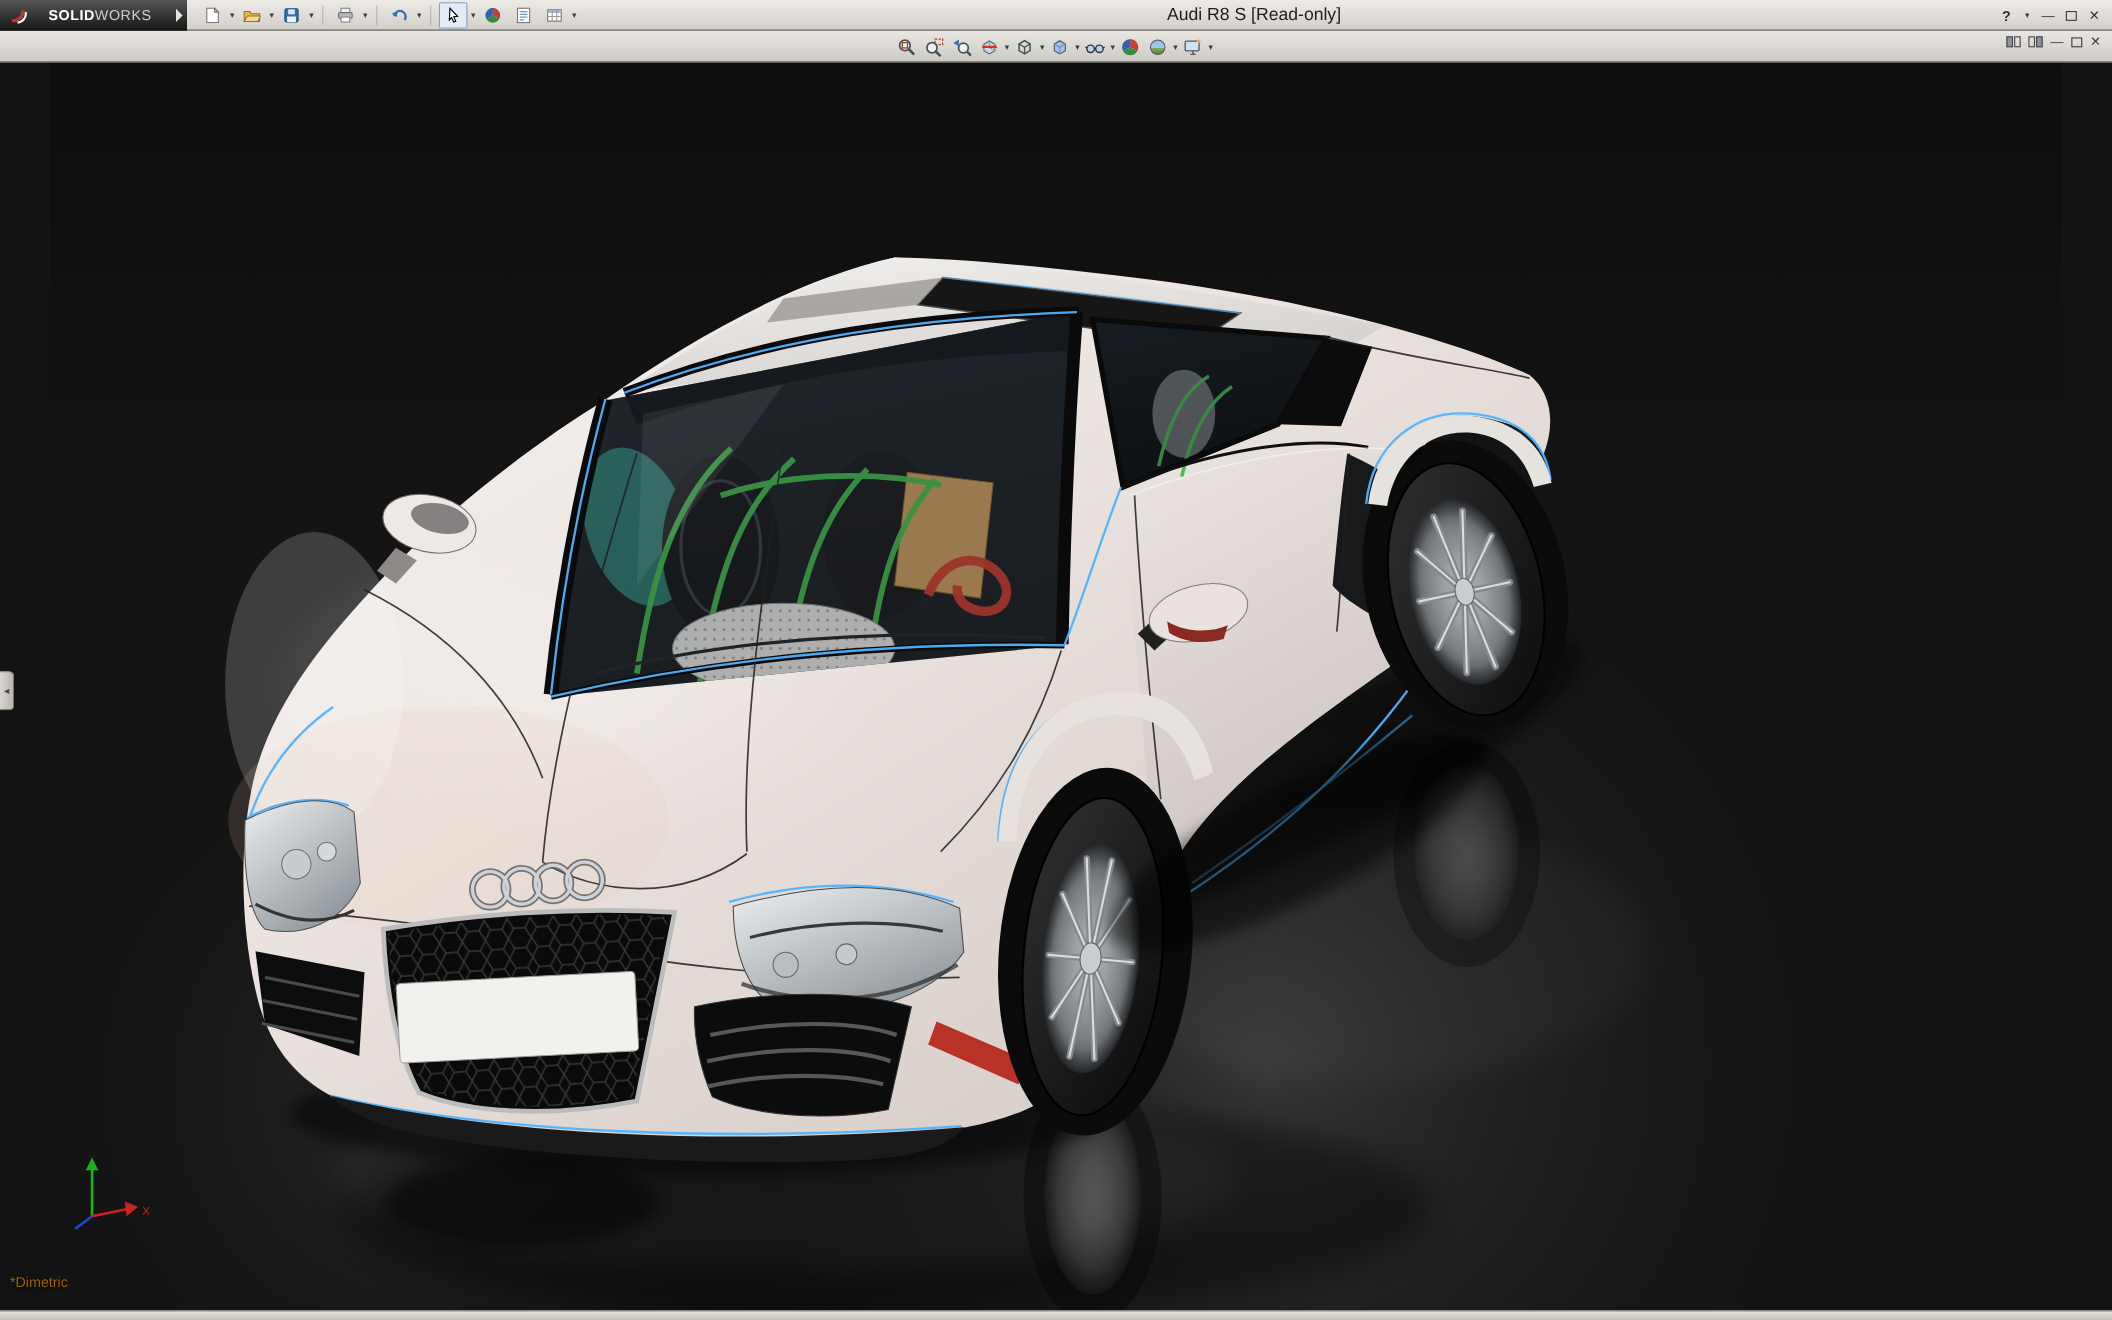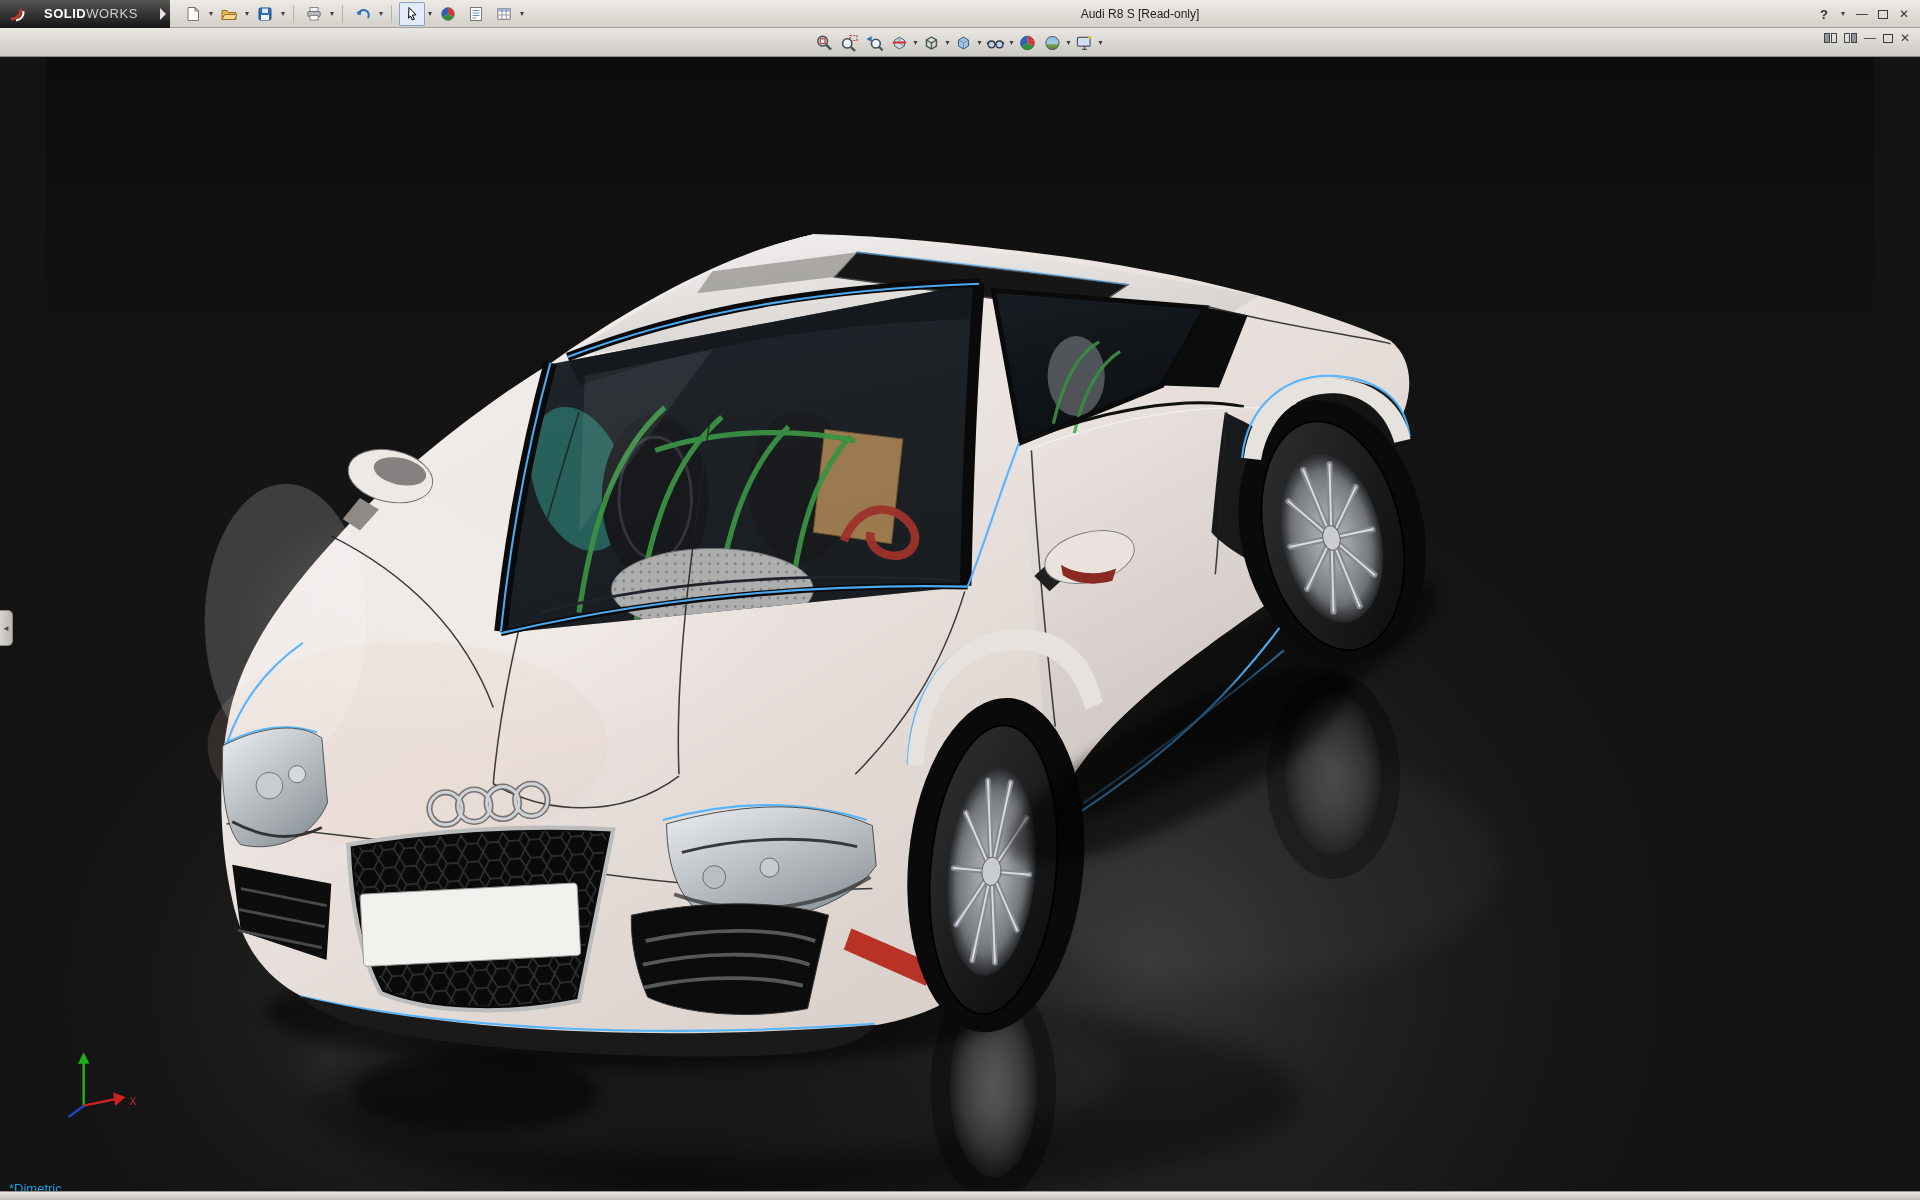--- a/index.html
+++ b/index.html
@@ -18,21 +18,21 @@
   .brand .lite { font-weight:normal; color:#cfcfcf; }
   .logo-tab { width:0;height:0;border-top:6px solid transparent;border-bottom:6px solid transparent;
     border-left:6px solid #e7e4df; margin-left:4px; }
   .tb-group { display:flex; align-items:center; gap:2px; padding-left:10px; }
   .tb-btn { width:26px; height:24px; display:flex; align-items:center; justify-content:center;
     border:1px solid transparent; border-radius:2px; background:transparent; cursor:default; }
   .tb-btn.pressed { border:1px solid #86a0c3; background:#e2ebf7; }
   .caret { font-size:8px; color:#3c3c3c; line-height:1; margin:0 1px; }
   .sep { width:1px; height:18px; background:#b6b3ad; margin:0 5px; }
   .win-title { position:absolute; left:1140px; transform:translateX(-50%);
-    font-size:12px; color:#1e1e1e; white-space:nowrap; }
+    font-size:16px; color:#1e1e1e; white-space:nowrap; }
   .titlebar-right { position:absolute; right:6px; top:0; height:28px;
     display:flex; align-items:center; gap:6px; }
   .sys-glyph { font-size:12px; color:#333; width:20px; text-align:center; }
   .help-glyph { font-size:13px; font-weight:bold; color:#2e2e2e; }
   .restore-box { width:10px; height:9px; border:1.5px solid #3a3a3a; display:inline-block; }
 
   
   .headsup { position:absolute; top:28px; left:0; right:0; height:29px;
     background:linear-gradient(#eae7e3,#cccac4); border-bottom:1px solid #8f8c87; z-index:29; }
   .hud-center { position:absolute; left:958px; top:0; height:29px; transform:translateX(-50%);
@@ -42,21 +42,21 @@
   .doc-controls { position:absolute; right:10px; top:3px; display:flex; align-items:center; gap:7px; }
   .doc-glyph { font-size:12px; color:#3e3e3e; }
   .pane-ico { display:inline-flex; gap:1px; }
   .pane-ico i { display:block; width:6px; height:10px; border:1px solid #444; }
   .pane-ico i.fill { background:#8f959c; }
 
   
   .viewport { position:absolute; top:57px; left:0; width:1920px; height:1143px;
     background:#131313; overflow:hidden; }
   .scene { position:absolute; top:0; left:0; }
-  .orientation-label { position:absolute; left:9px; bottom:4px; color:#0ea5e9;
+  .orientation-label { position:absolute; left:9px; bottom:27px; color:#a16207;
     font-size:13px; z-index:5; text-shadow:0 1px 2px #000; }
   .status-strip { position:absolute; left:0; right:0; bottom:0; height:9px;
     background:linear-gradient(#e8e5e1,#c4c1bb); border-top:1px solid #97948f; z-index:6; }
   .collapse-tab { position:absolute; left:0; top:553px; width:13px; height:36px;
     background:linear-gradient(90deg,#d8d5d0,#b9b6b0); border:1px solid #8b8883; border-left:none;
     border-radius:0 5px 5px 0; color:#4a4a4a; font-size:8px; display:flex;
     align-items:center; justify-content:center; z-index:5; }
 </style>
 </head>
 <body>

